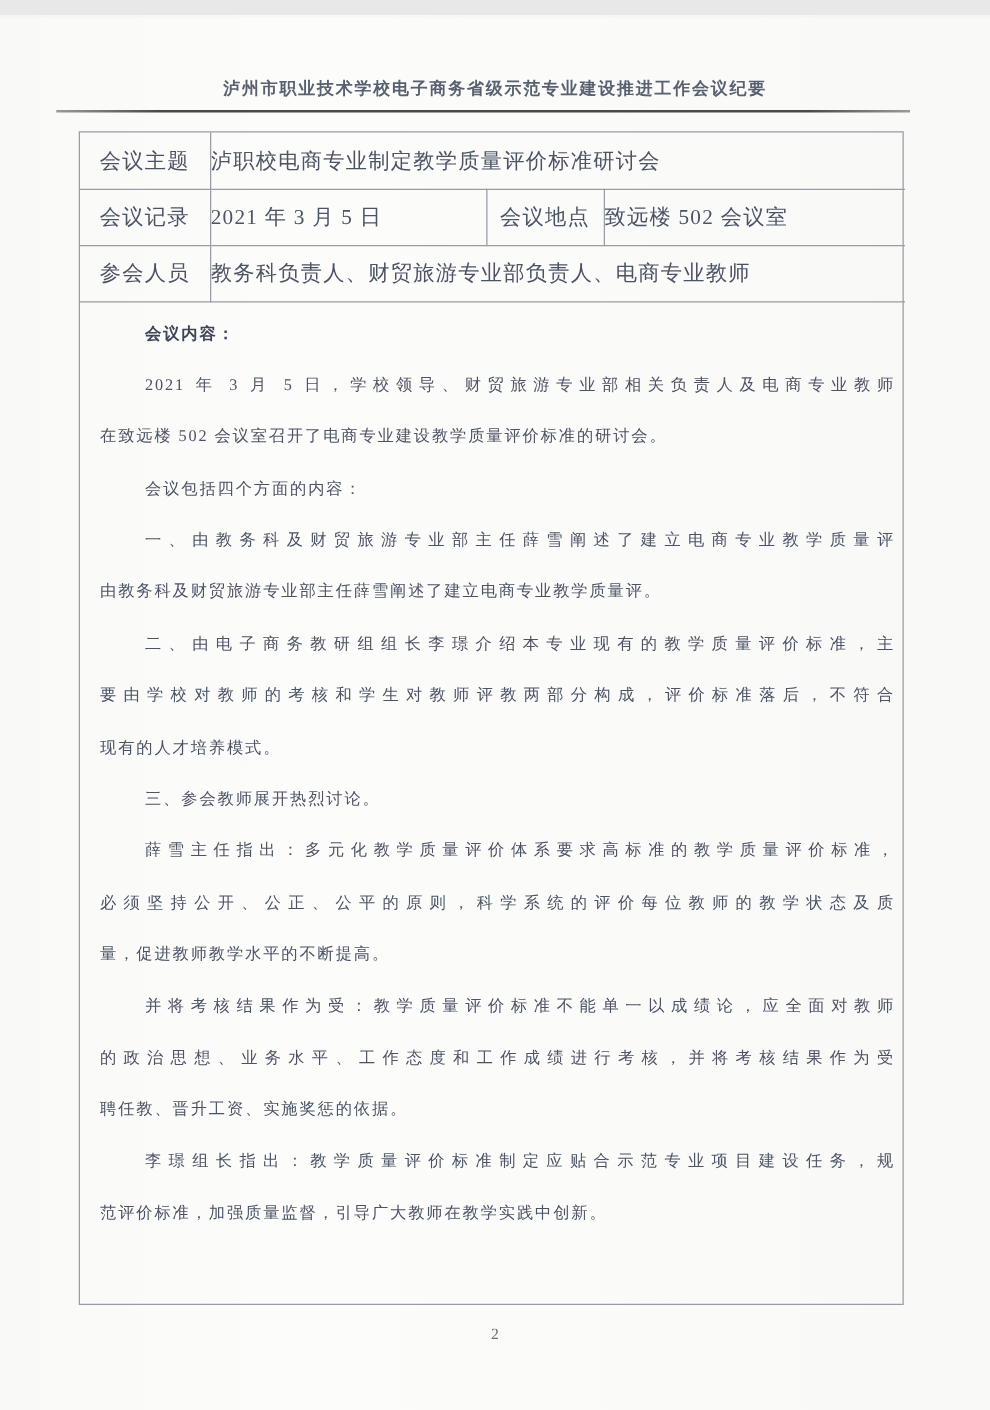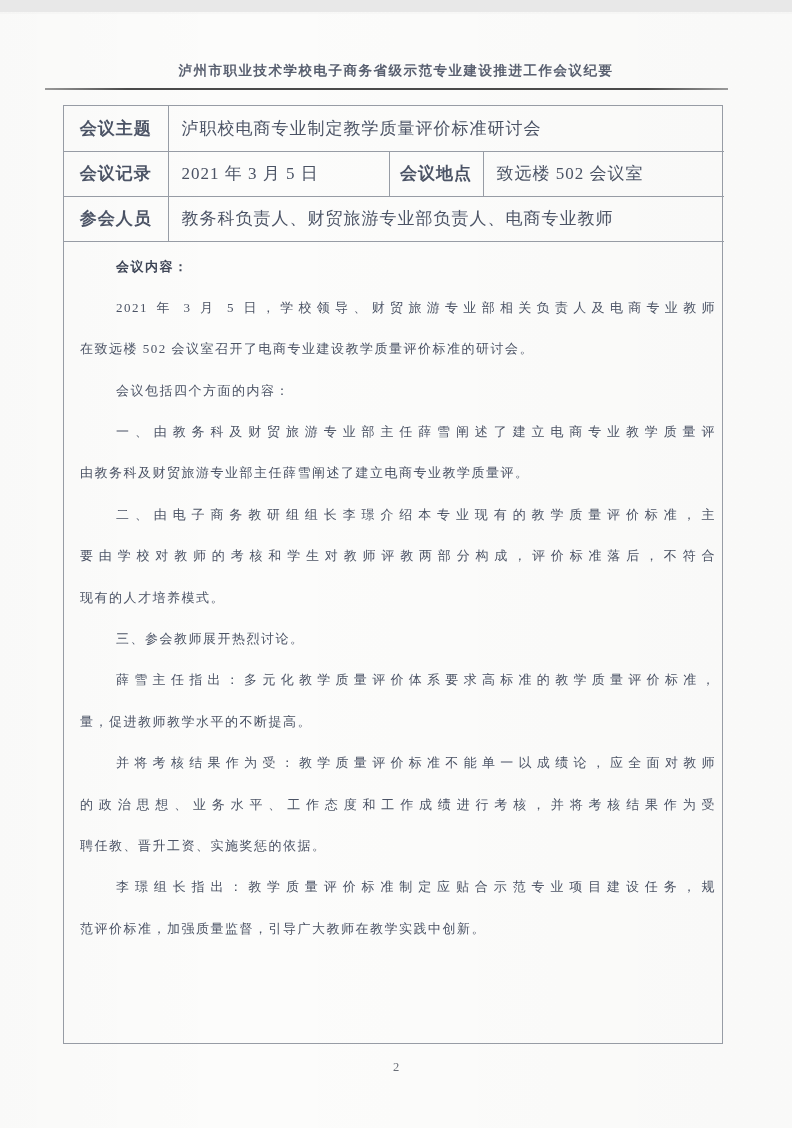--- a/index.html
+++ b/index.html
@@ -55,25 +55,25 @@
     overflow:hidden;white-space:nowrap;
     color:var(--text-color);
     letter-spacing:1px;
   }
   table.meta tr td:first-child{border-left:none;}
   table.meta tr td:last-child{border-right:none;}
   table.meta tr:first-child td{border-top:none;}
   td.lab{
     text-align:center;
     font-family:"Liberation Sans","DejaVu Sans",sans-serif;
-    font-weight:bold;
+    font-weight:normal;
     color:var(--label-color);
     letter-spacing:1px;
   }
-  td.val{padding-left:13px;}
+  td.val{}
   .content{
     padding:4px 6px 0 16px;
   }
   .para{margin:0;}
   .para.bold .cline{
     font-family:"Liberation Sans","DejaVu Sans",sans-serif;
     font-weight:bold;
     color:var(--label-color);
   }
   .cline{
@@ -147,20 +147,21 @@
         <div class="para">
           <div class="cline ind jl">二、由电子商务教研组组长李璟介绍本专业现有的教学质量评价标准，主</div>
           <div class="cline jl">要由学校对教师的考核和学生对教师评教两部分构成，评价标准落后，不符合</div>
           <div class="cline">现有的人才培养模式。</div>
         </div>
         <div class="para">
           <div class="cline ind">三、参会教师展开热烈讨论。</div>
         </div>
         <div class="para">
           <div class="cline ind jl">薛雪主任指出：多元化教学质量评价体系要求高标准的教学质量评价标准，</div>
+          <div class="cline jl">必须坚持公开、公正、公平的原则，科学系统的评价每位教师的教学状态及质</div>
           <div class="cline">量，促进教师教学水平的不断提高。</div>
         </div>
         <div class="para">
           <div class="cline ind jl">并将考核结果作为受：教学质量评价标准不能单一以成绩论，应全面对教师</div>
           <div class="cline jl">的政治思想、业务水平、工作态度和工作成绩进行考核，并将考核结果作为受</div>
           <div class="cline">聘任教、晋升工资、实施奖惩的依据。</div>
         </div>
         <div class="para">
           <div class="cline ind jl">李璟组长指出：教学质量评价标准制定应贴合示范专业项目建设任务，规</div>
           <div class="cline">范评价标准，加强质量监督，引导广大教师在教学实践中创新。</div>

